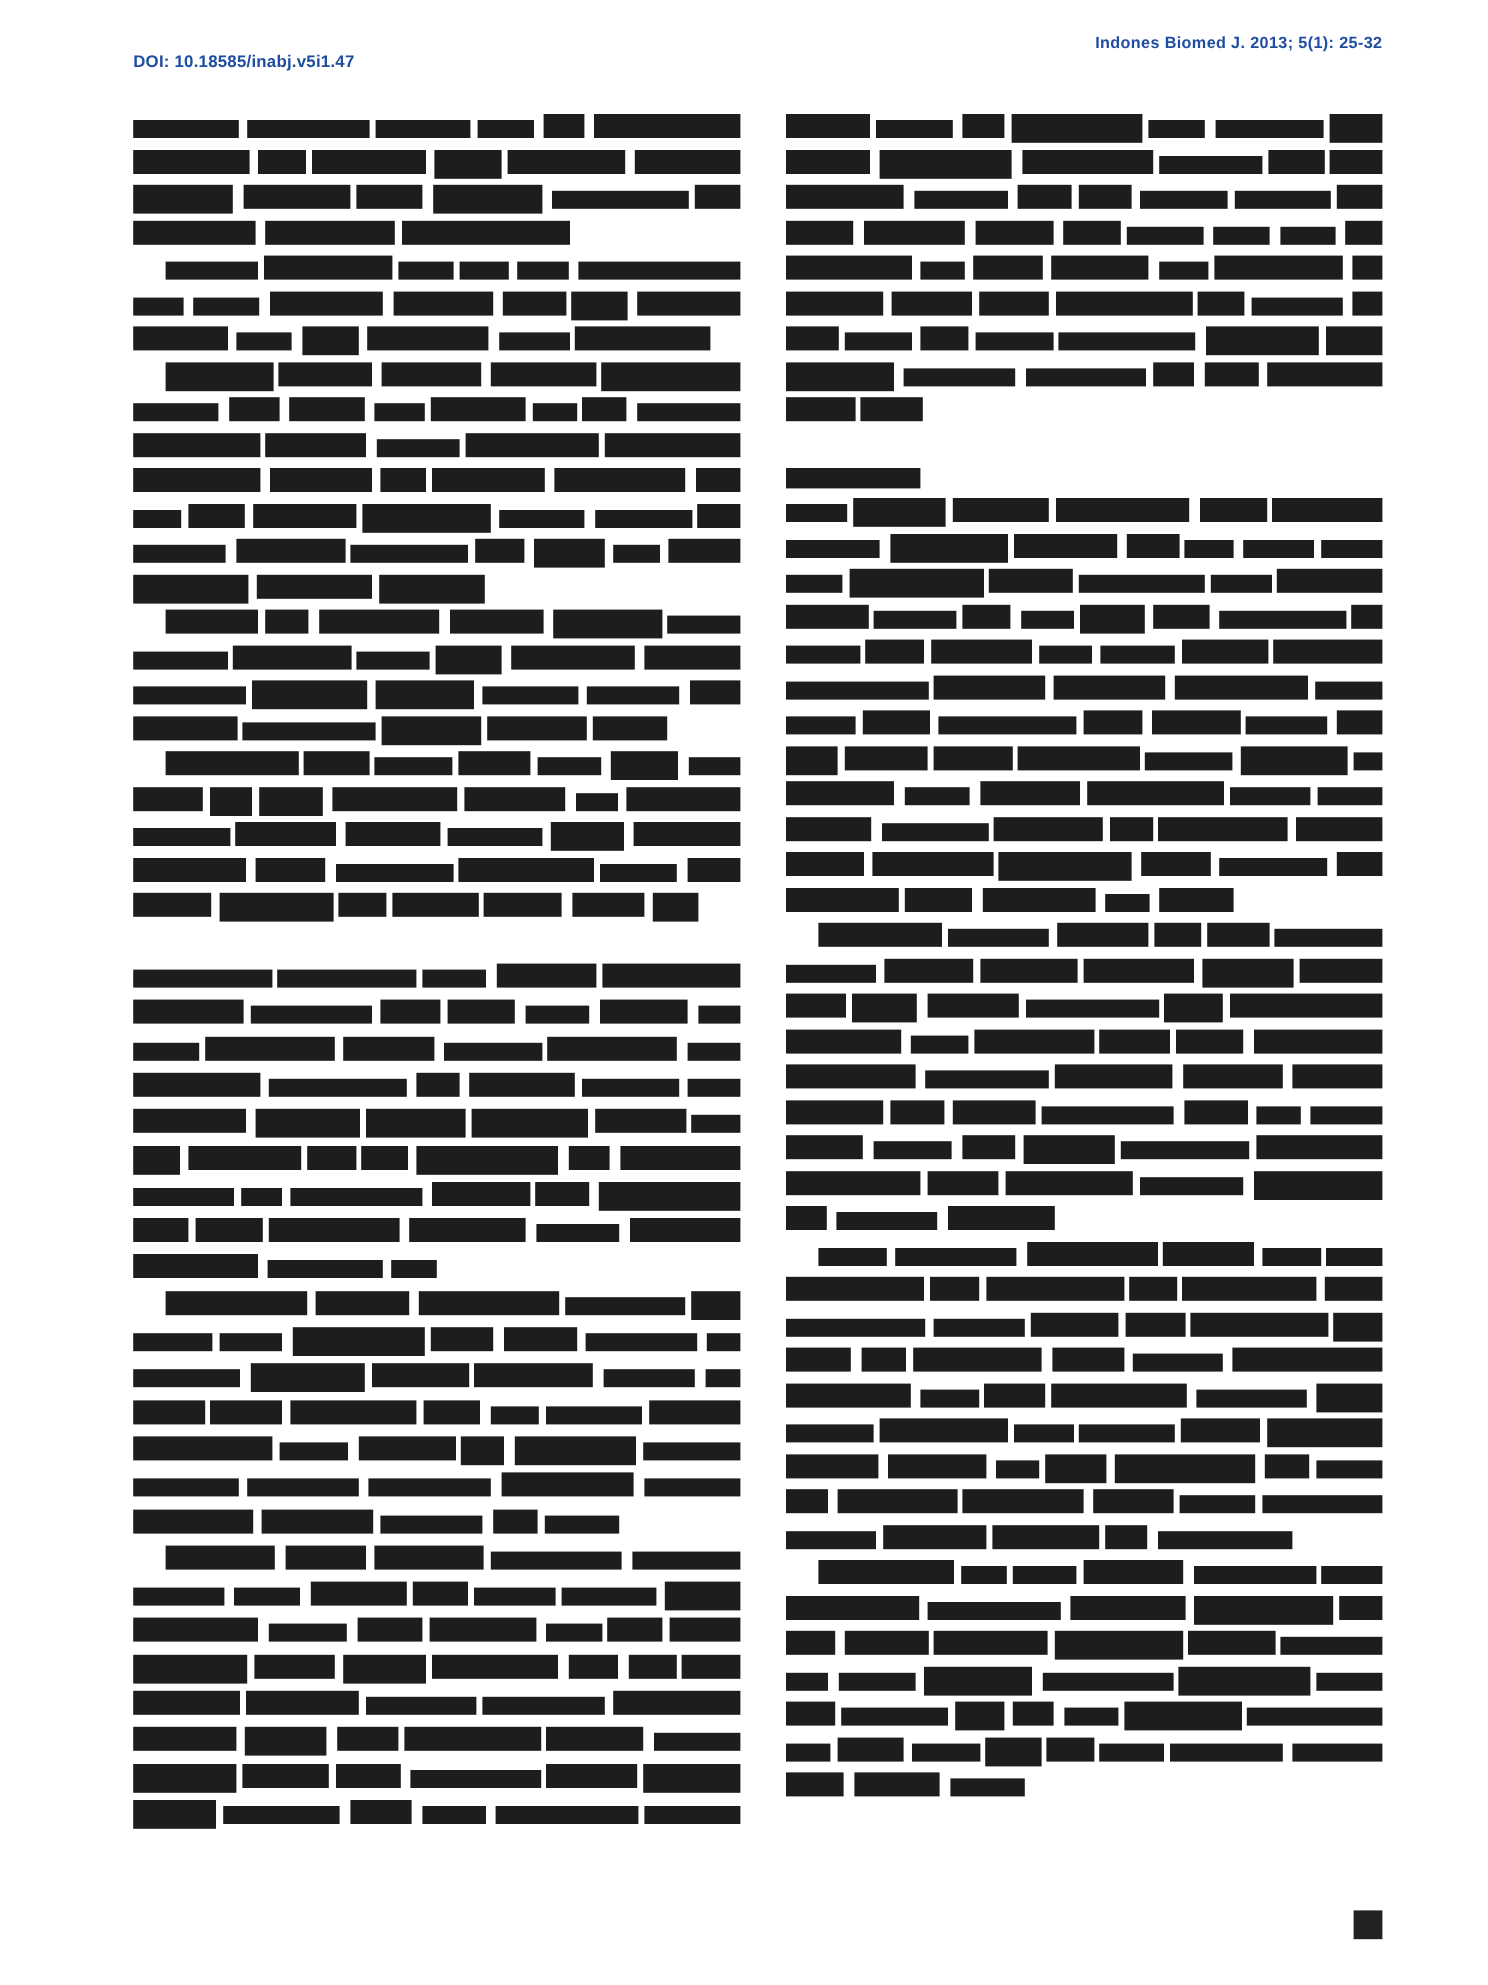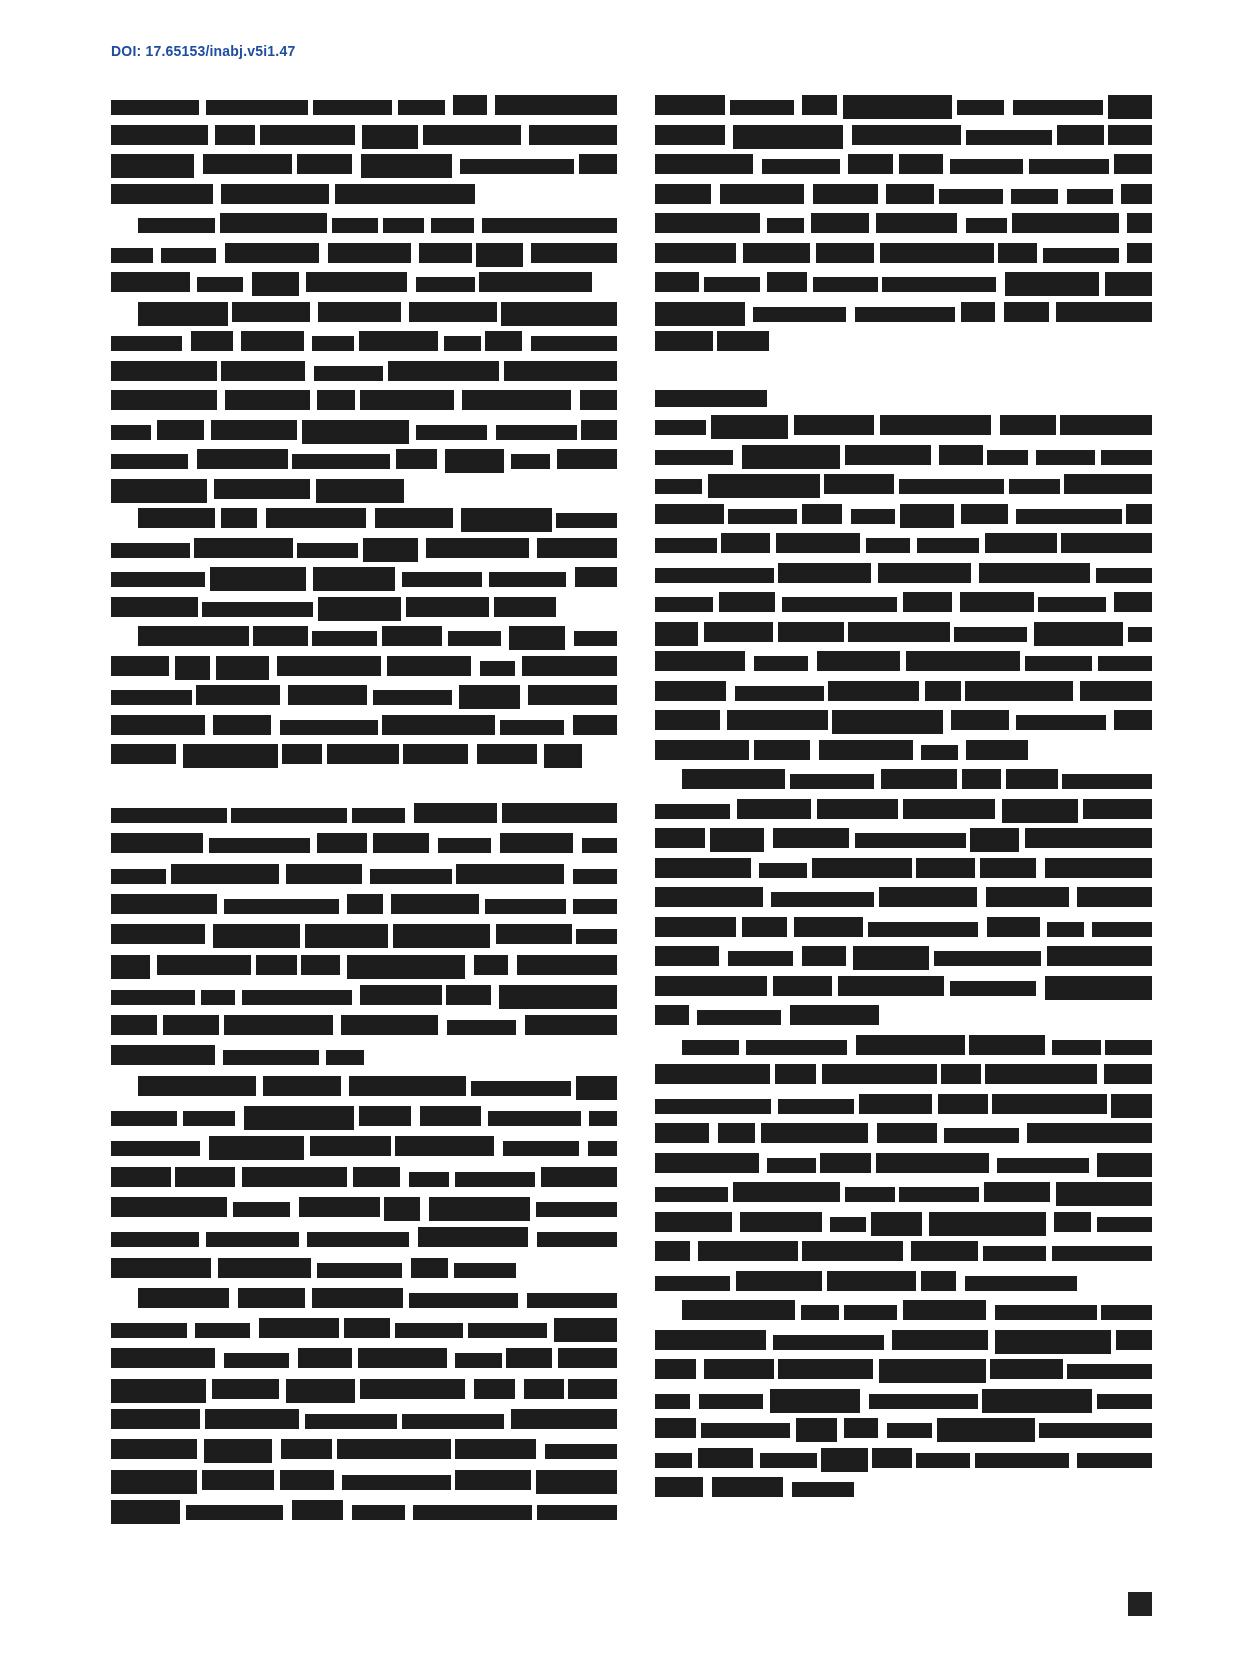--- a/index.html
+++ b/index.html
@@ -35,23 +35,24 @@
   .rline{position:absolute;left:0;}
   .seg{position:absolute;}
   .heading-bar{position:absolute;}
   .endmark{position:absolute;}
 </style>
 </head>
 <body>
 
 <div class="page">
 
-  <span class="doi" style="color: rgb(31, 77, 160);">DOI: 17.65153/inabj.v5i1.47</span>
+  <span class="doi" style="color: rgb(31, 77, 160);">DOI: 10.18585/inabj.v5i1.47</span>
 
   <div class="runhead" style="color: rgb(31, 77, 160);">
+    <div>Indones Biomed J. 2013; 5(1): 25-32</div>
   </div>
 
   <div class="col" id="col-left" style="left: 111px; width: 506px;">
       <div class="rline" style="top: 95px; width: 506px; height: 20px;">
         <span class="seg" style="left: 0px; top: 5px; width: 88px; height: 15px; background: rgb(29, 29, 29);"></span>
         <span class="seg" style="left: 95px; top: 5px; width: 102px; height: 15px; background: rgb(29, 29, 29);"></span>
         <span class="seg" style="left: 202px; top: 5px; width: 79px; height: 15px; background: rgb(29, 29, 29);"></span>
         <span class="seg" style="left: 287px; top: 5px; width: 47px; height: 15px; background: rgb(29, 29, 29);"></span>
         <span class="seg" style="left: 342px; top: 0px; width: 34px; height: 20px; background: rgb(29, 29, 29);"></span>
         <span class="seg" style="left: 384px; top: 0px; width: 122px; height: 20px; background: rgb(29, 29, 29);"></span>

